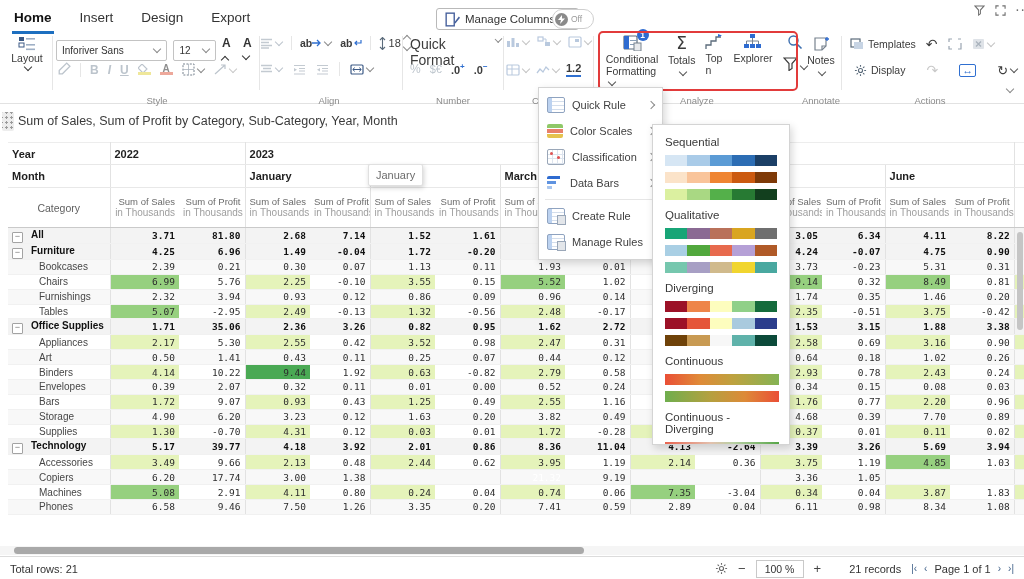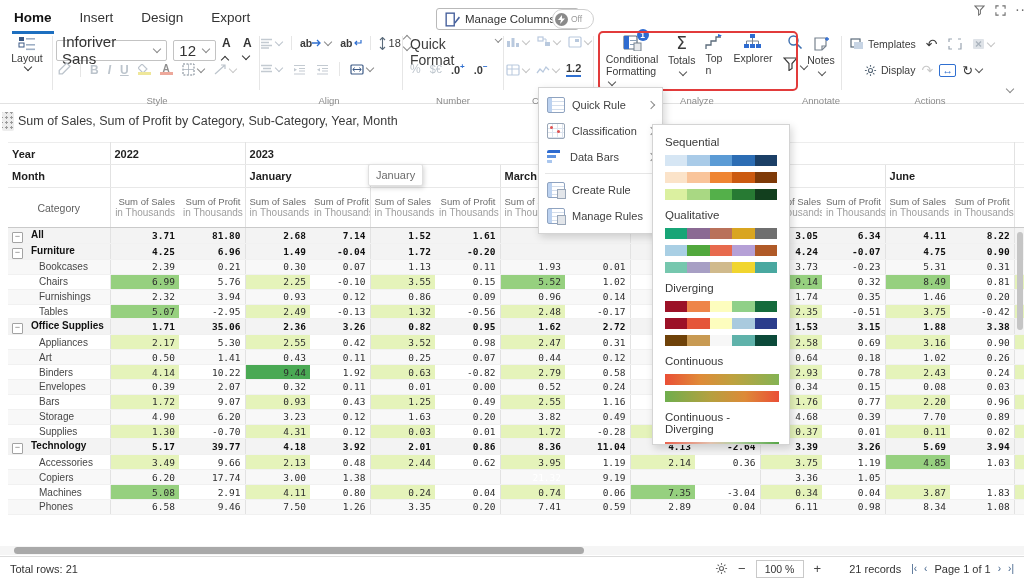--- a/index.html
+++ b/index.html
@@ -17,21 +17,21 @@
   .off-pill{position:absolute;top:9px;left:552px;height:18px;width:36px;border:1px solid #cfcfcf;border-radius:10px;
             display:flex;align-items:center;gap:3px;padding:0 2px;background:#fff;}
   .off-pill .bolt{width:13px;height:13px;border-radius:50%;background:#8a8a8a;display:flex;align-items:center;justify-content:center;}
   .off-txt{font-size:8.5px;color:#9a9a9a;}
   .hdr-icons{position:absolute;top:5px;left:974px;display:flex;gap:10px;color:#6f6f6f;align-items:center;}
   .grp-box{position:absolute;top:32px;height:62px;}
   .glabel{position:absolute;left:0;right:0;bottom:-12px;text-align:center;font-size:9.5px;color:#8b8b8b;white-space:nowrap;}
   .vdiv{position:absolute;top:36px;height:54px;width:1px;background:#e6e6e6;}
   .rowa{position:absolute;top:4px;left:0;display:flex;align-items:center;gap:6px;}
   .rowb{position:absolute;top:30px;left:0;display:flex;align-items:center;gap:6px;}
-  .sel{border:1px solid #c3c3c3;border-radius:2px;height:19px;display:flex;align-items:center;gap:4px;padding:0 5px;font-size:15px;color:#333;}
+  .sel{border:1px solid #c3c3c3;border-radius:2px;height:19px;display:flex;align-items:center;gap:4px;padding:0 5px;font-size:10px;color:#333;}
   .ribbtn{display:flex;flex-direction:column;align-items:center;font-size:10.5px;color:#3b3b3b;line-height:1.15;}
   .dis{color:#bcc4cc;}
   .blu{color:#2f6fd0;}
   .ic14{width:15px;height:15px;display:inline-block;}
   .letter{font-size:12px;font-weight:bold;}
   .ulbar{display:inline-block;width:13px;height:3px;margin-top:-1px;}
   .red-box{position:absolute;left:598px;top:31px;width:196px;height:56px;border:2px solid #e23b3b;border-radius:5px;pointer-events:none;z-index:6;}
   .sigma{font-size:17px;color:#3b3b3b;font-family:"DejaVu Sans",sans-serif;}
   .collapse-chev{position:absolute;left:1004px;top:86px;color:#8a8a8a;}
   
@@ -409,21 +409,21 @@
             <path d="M1 4 V1 h3 M10 1 h3 M1 8 v3 h3 M13 5 v6 h-3" fill="none" stroke="#9aa5b1" stroke-width="1.2"></path>
           </svg>
         <span style="display:flex;align-items:center;">
           <svg width="13" height="12" viewBox="0 0 13 12">
               <rect x="1" y="1" width="11" height="10" rx="1" fill="#dfe3e8"></rect>
               <path d="M4 3.5 l5 5 M9 3.5 l-5 5" stroke="#aab3bd" stroke-width="1.4"></path>
             </svg>
           <span class="chev" style="color:#c4c4c4;"></span>
         </span>
       </div>
-      <div class="rowb" style="left:20px;gap:6px;font-size:10.5px;color:#3b3b3b;">
+      <div class="rowb" style="left:10px;gap:21px;font-size:10.5px;color:#3b3b3b;">
         <span style="display:flex;align-items:center;gap:4px;">
           <svg width="13" height="13" viewBox="0 0 14 14">
             <circle cx="7" cy="7" r="2.2" fill="none" stroke="#5b6b7b" stroke-width="1.2"></circle>
             <path d="M7 1 v2 M7 11 v2 M1 7 h2 M11 7 h2 M2.8 2.8 l1.4 1.4 M9.8 9.8 l1.4 1.4 M11.2 2.8 L9.8 4.2 M4.2 9.8 L2.8 11.2" stroke="#5b6b7b" stroke-width="1.2"></path>
           </svg>
           <span>Display</span>
         </span>
         <span style="font-size:14px;color:#c9c9c9;">↷</span>
         <span style="border:1px solid #2f6fd0;border-radius:2px;color:#2f6fd0;font-size:11px;line-height:11px;padding:0 2px;">↔</span>
         <span style="display:flex;align-items:center;">
@@ -895,20 +895,25 @@
     </div>
   <div class="vthumb"></div>
 
   <div class="menu" id="menu-items">
       <div class="mitem">
         <span class="mic ic-quick-rule"></span>
         <span>Quick Rule</span>
         <span class="marrow"></span>
       </div>
       <div class="mitem">
+        <span class="mic ic-color-scales"></span>
+        <span>Color Scales</span>
+        <span class="marrow"></span>
+      </div>
+      <div class="mitem">
         <span class="mic ic-classification"></span>
         <span>Classification</span>
         <span class="marrow"></span>
       </div>
       <div class="mitem">
         <span class="mic ic-data-bars"></span>
         <span>Data Bars</span>
         <span class="marrow"></span>
       </div>
       <div class="msep"></div>

